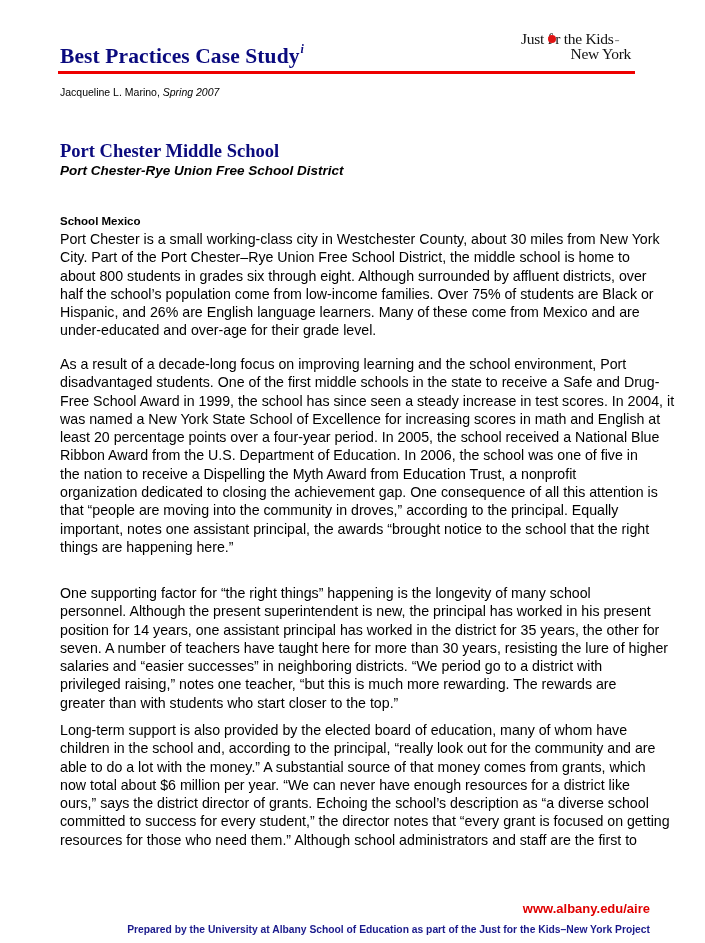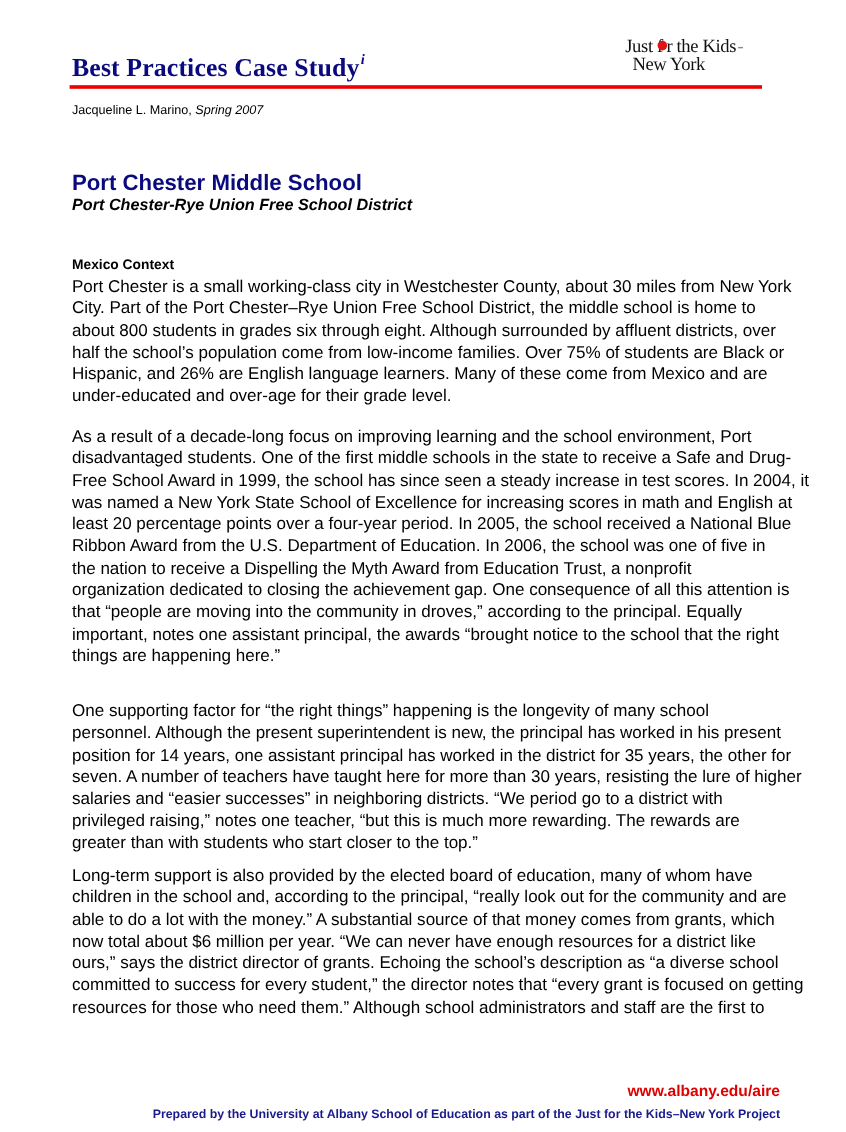--- a/index.html
+++ b/index.html
@@ -12,35 +12,35 @@
     font-size: 21.5px; color: #0a0a7e; white-space: nowrap; letter-spacing: 0.1px;
   }
   .doc-title sup { font-size: 12px; font-style: italic; vertical-align: top; position: relative; top: -2px; margin-left: 1px; }
 
   .logo {
     position: absolute; left: 521px; top: 31px; width: 110px;
     font-family: "Liberation Serif", serif; font-size: 15.5px; color: #111;
     line-height: 15px; letter-spacing: -0.3px;
   }
   .logo .l1 { display: block; white-space: nowrap; }
-  .logo .l2 { display: block; white-space: nowrap; padding-left: 6px; }
+  .logo .l2 { display: block; white-space: nowrap; padding-left: 6px; text-align: right; }
   .logo .apple { display: inline-block; width: 8px; height: 8px; background: #e01414; border-radius: 50%; vertical-align: middle; margin-left: -4px; margin-right: -1px; position: relative; top: -1px; }
   .logo .dash { color: #888; margin-left: 1px; }
 
   .red-rule { position: absolute; left: 58px; top: 71px; width: 577px; height: 3px; background: #ee0000; }
 
   .author {
     position: absolute; left: 60px; top: 86px;
     font-family: "Liberation Sans", sans-serif; font-size: 10.5px; color: #000; white-space: nowrap;
   }
   .author i { font-style: italic; }
 
   .school-name {
     position: absolute; left: 60px; top: 141px;
-    font-family: Liberation Sans, sans-serif; font-weight: bold;
+    font-family: Liberation Serif, serif; font-weight: bold;
     font-size: 18.5px; color: #0a0a7e; white-space: nowrap;
   }
   .district {
     position: absolute; left: 60px; top: 163px;
     font-family: "Liberation Sans", sans-serif; font-weight: bold; font-style: italic;
     font-size: 13.5px; color: #000; white-space: nowrap;
   }
 
   .section-heading {
     position: absolute; left: 60px; top: 215px;
@@ -78,21 +78,21 @@
 
   <div class="red-rule"></div>
 
   <div class="author">
     <span>Jacqueline L. Marino, </span><i>Spring 2007</i>
   </div>
 
   <div class="school-name">Port Chester Middle School</div>
   <div class="district">Port Chester-Rye Union Free School District</div>
 
-  <div class="section-heading">Mexico Context</div>
+  <div class="section-heading">School Mexico</div>
 
   <div class="para" style="top:230px;">
     <span class="line">Port Chester is a small working-class city in Westchester County, about 30 miles from New York</span>
     <span class="line">City. Part of the Port Chester–Rye Union Free School District, the middle school is home to</span>
     <span class="line">about 800 students in grades six through eight. Although surrounded by affluent districts, over</span>
     <span class="line">half the school’s population come from low-income families. Over 75% of students are Black or</span>
     <span class="line">Hispanic, and 26% are English language learners. Many of these come from Mexico and are</span>
     <span class="line">under-educated and over-age for their grade level.</span>
   </div>
 

